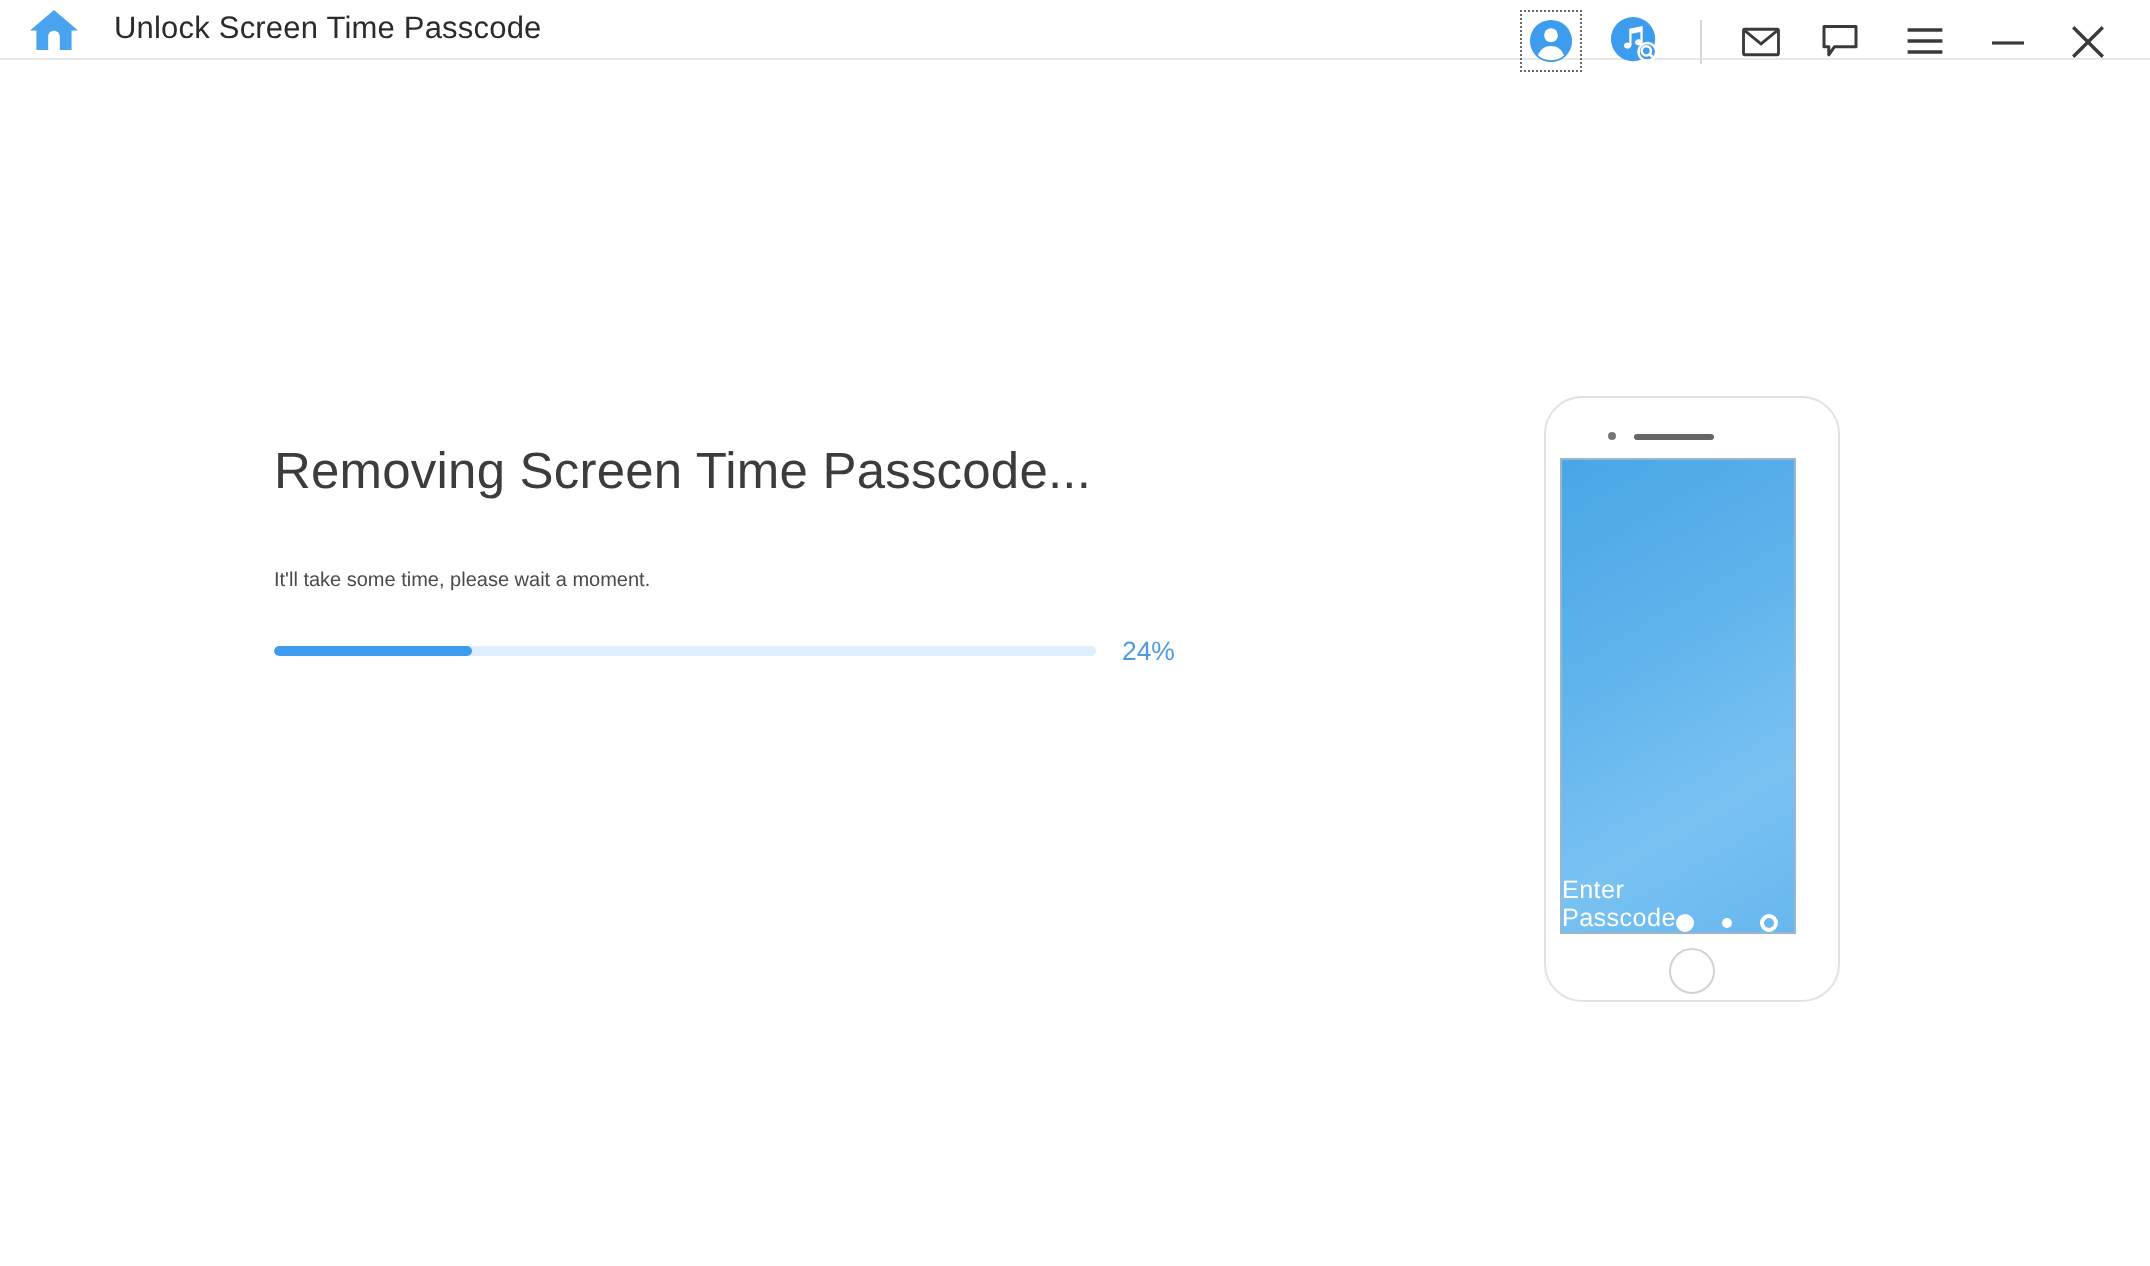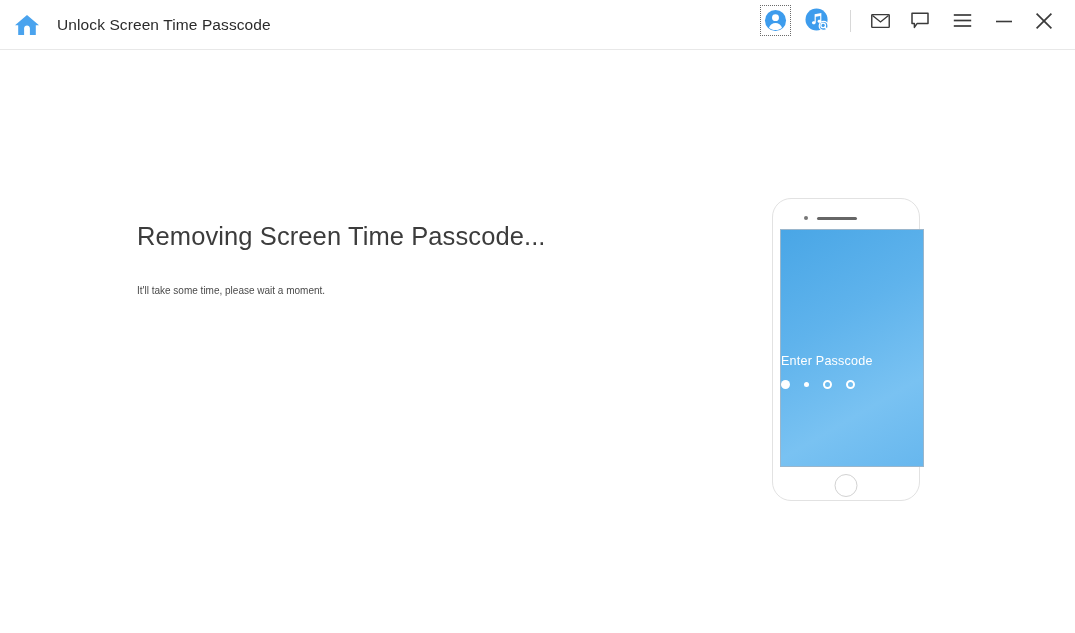--- a/index.html
+++ b/index.html
@@ -13,21 +13,21 @@
     font-family: "Liberation Sans", sans-serif;
     overflow: hidden;
     position: relative;
   }
 
   
   .titlebar {
     position: absolute;
     left: 0; top: 0;
     width: 1075px;
-    height: 50px;
+    height: 30px;
     background: #ffffff;
     border-bottom: 1px solid #e8e8e8;
     box-sizing: border-box;
     display: flex;
     align-items: center;
   }
   .home-icon {
     margin-left: 13px;
     width: 28px;
     height: 28px;
@@ -172,28 +172,27 @@
     top: 17.5px;
     width: 40px;
     height: 3.5px;
     border-radius: 2px;
     background: #666666;
   }
   .phone-screen {
     position: absolute;
     left: 7px;
     top: 30px;
-    width: 144px;
+    width: 118px;
     height: 238px;
     border: 1px solid #9ab6cc;
     box-sizing: border-box;
     background: linear-gradient(150deg, #49a6e6 0%, #5fb3ec 38%, #79c2f2 72%, #67b7ee 100%);
     display: flex;
-    flex-direction: column;
-    align-items: flex-start;
+    align-items: flex-end;
   }
   .passcode-label {
     margin-top: 124px;
     color: #ffffff;
     font-size: 12.6px;
     letter-spacing: 0.2px;
   }
   .dots {
     margin-top: 12px;
     display: flex;
@@ -307,20 +306,26 @@
 
   </div>
 </div>
 
 <div class="content">
 
   <div class="left-block">
     <h1 class="heading">Removing Screen Time Passcode...</h1>
     <p class="waitline">It'll take some time, please wait a moment.</p>
 
+    <div class="progress-row">
+      <div class="progress-track">
+        <div class="progress-fill" id="progress-fill" style="width: 24%; background: rgb(61, 156, 237);"></div>
+      </div>
+      <div class="progress-label">24%</div>
+    </div>
   </div>
 
   <div class="phone">
     <div class="phone-cam"></div>
     <div class="phone-speaker"></div>
 
     <div class="phone-screen">
       <div class="passcode-label">Enter Passcode</div>
       <div class="dots">
         <div class="dot-lg"></div>

